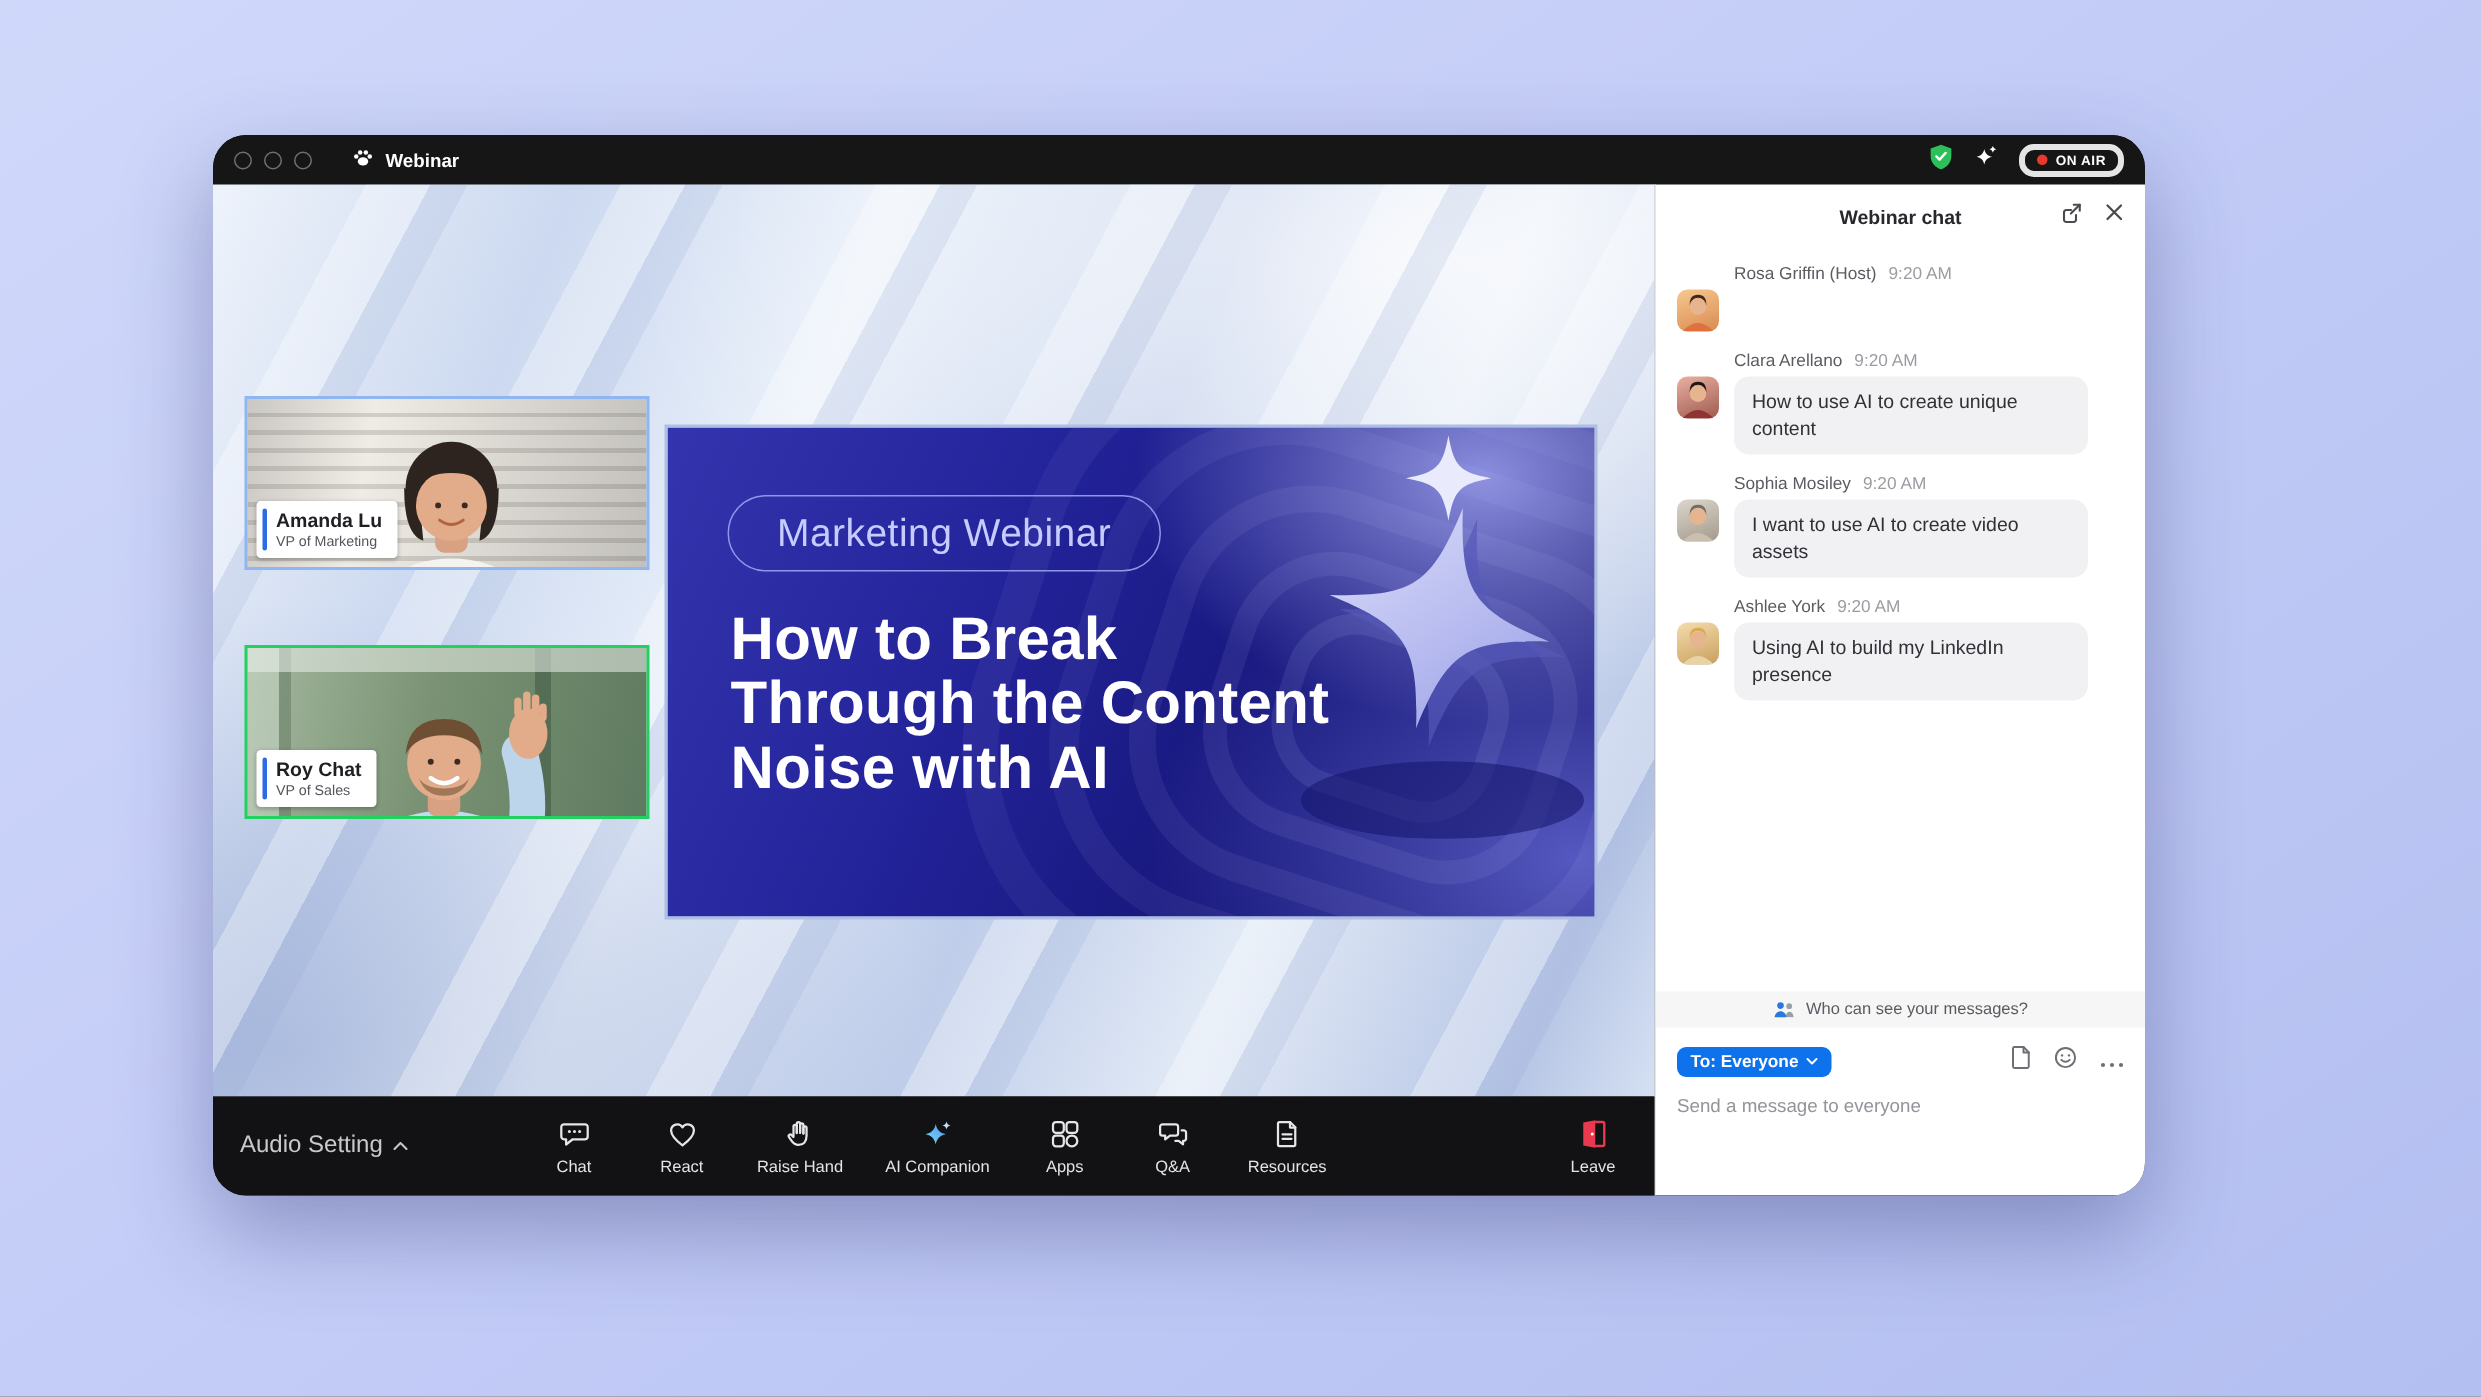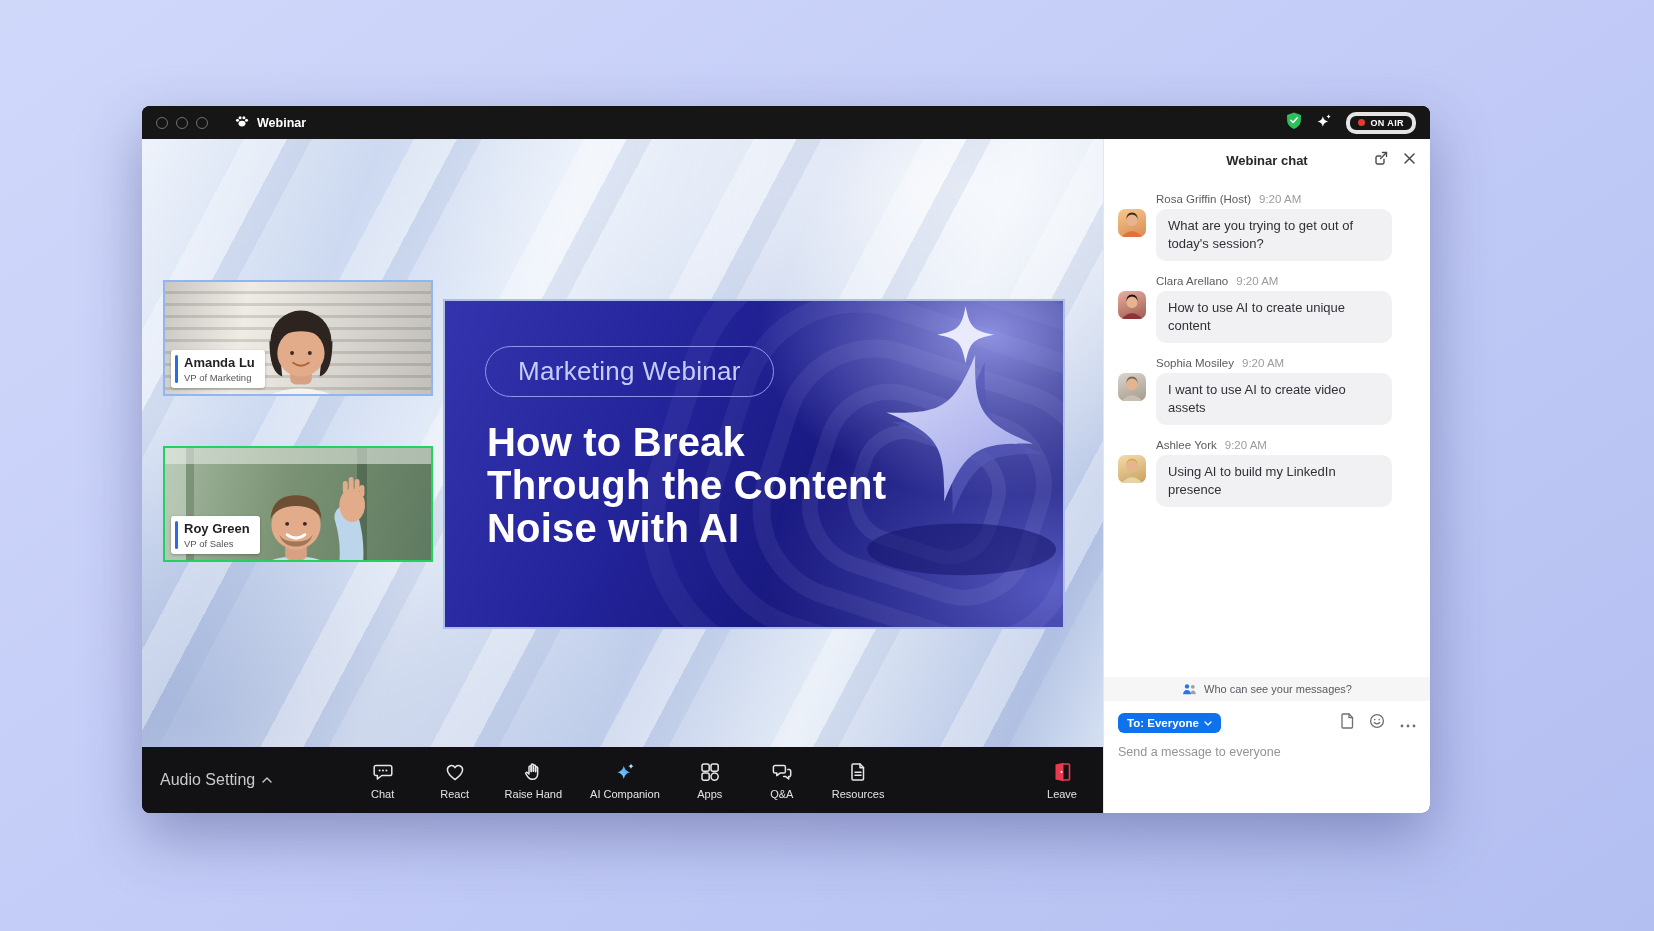--- a/index.html
+++ b/index.html
@@ -2,21 +2,21 @@
 <html><head>
 <meta charset="utf-8">
 <style>
   *{box-sizing:border-box;margin:0;padding:0;}
   html,body{width:1654px;height:931px;}
   body{
     font-family:"Liberation Sans",sans-serif;
     background:linear-gradient(145deg,#d0d8fa 0%,#c4cdf7 45%,#b3bff1 100%);
     position:relative;overflow:hidden;
   }
-  .window{position:absolute;left:142px;top:106px;width:1288px;height:707px;border-radius:8px;overflow:hidden;
+  .window{position:absolute;left:142px;top:90px;width:1288px;height:707px;border-radius:22px;overflow:hidden;
     box-shadow:0 24px 60px rgba(45,50,110,.38);background:#0e0e0e;display:flex;flex-direction:column;}
 
   
   .titlebar{height:33px;flex:0 0 33px;background:#161617;display:flex;align-items:center;padding:0 14px;}
   .traffic{display:flex;gap:8px;}
   .tl{width:12px;height:12px;border-radius:50%;border:1px solid #707074;background:transparent;}
   .tb-title{display:flex;align-items:center;gap:7px;margin-left:26px;color:#fff;font-size:12.5px;font-weight:700;}
   .tb-right{margin-left:auto;display:flex;align-items:center;gap:13px;}
   .onair{display:flex;align-items:center;gap:5px;border:4px solid #e5e5e5;border-radius:10px;padding:2px 8px;color:#fff;
     font-size:9px;font-weight:700;letter-spacing:.4px;}
@@ -168,21 +168,21 @@
             <path d="M133 112 l-12 14 12 12 12-12z" fill="#fff"></path>
             <rect x="122" y="96" width="22" height="18" rx="6" fill="#d9a183"></rect>
             <circle cx="133" cy="78" r="25" fill="#e2ab89"></circle>
             <path d="M107 72 q2-24 26-24 t26 24 q-7-13-26-13 t-26 13z" fill="#6e4f33"></path>
             <path d="M116 88 q4 12 17 12 t17-12 q-4 7-17 7 t-17-7z" fill="#7d5c3e" opacity=".65"></path>
             <circle cx="124" cy="77" r="2" fill="#3a2a22"></circle>
               <circle cx="142" cy="77" r="2" fill="#3a2a22"></circle>
             <path d="M124 88 q9 7 18 0" stroke="#fff" stroke-width="3" fill="none" stroke-linecap="round"></path>
           </svg>
           <div class="nametag">
-            <div class="nt-name">Roy Green</div>
+            <div class="nt-name">Roy Chat</div>
             <div class="nt-role">VP of Sales</div>
           </div>
         </div>
 
         <div class="slide">
           <svg class="slide-svg" viewBox="0 0 622 330">
             <defs>
               <linearGradient id="starG" x1="0" y1="0" x2="1" y2="1">
                 <stop offset="0" stop-color="#dddff9"></stop>
                   <stop offset="1" stop-color="#989ee8"></stop>
@@ -319,21 +319,20 @@
             <span>9:20 AM</span>
           </div>
           <div class="msg-row">
             <span class="avatar av1">
               <svg width="28" height="28" viewBox="0 0 28 28">
                   <circle cx="14" cy="11.5" r="5.5" fill="#e6b48e"></circle>
                   <path d="M3.5 28 Q14 16.5 24.5 28 Z" fill="#e0703c"></path>
                   <path d="M8.5 11 a5.5 5.5 0 0 1 11 0 q.5-7.5-5.5-7.5 t-5.5 7.5z" fill="#3c2a20"></path>
                 </svg>
             </span>
-            <div class="bubble">What are you trying to get out of today's session?</div>
           </div>
         </div>
 
         <div class="msg">
           <div class="msg-head">
             <span class="msg-name">Clara Arellano</span>
             <span>9:20 AM</span>
           </div>
           <div class="msg-row">
             <span class="avatar av2">

